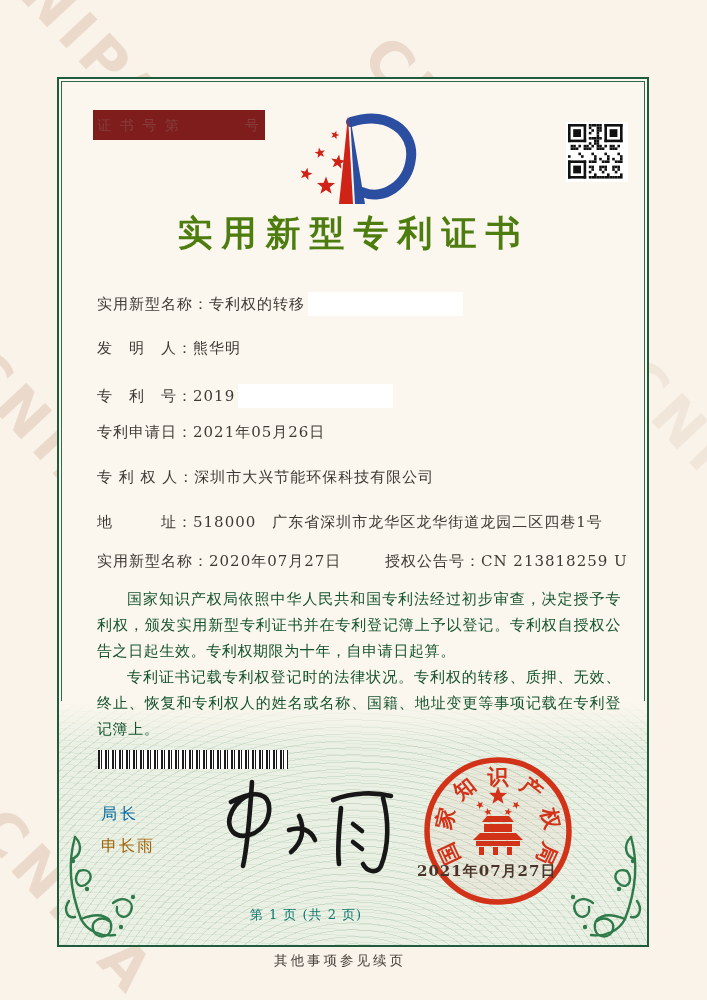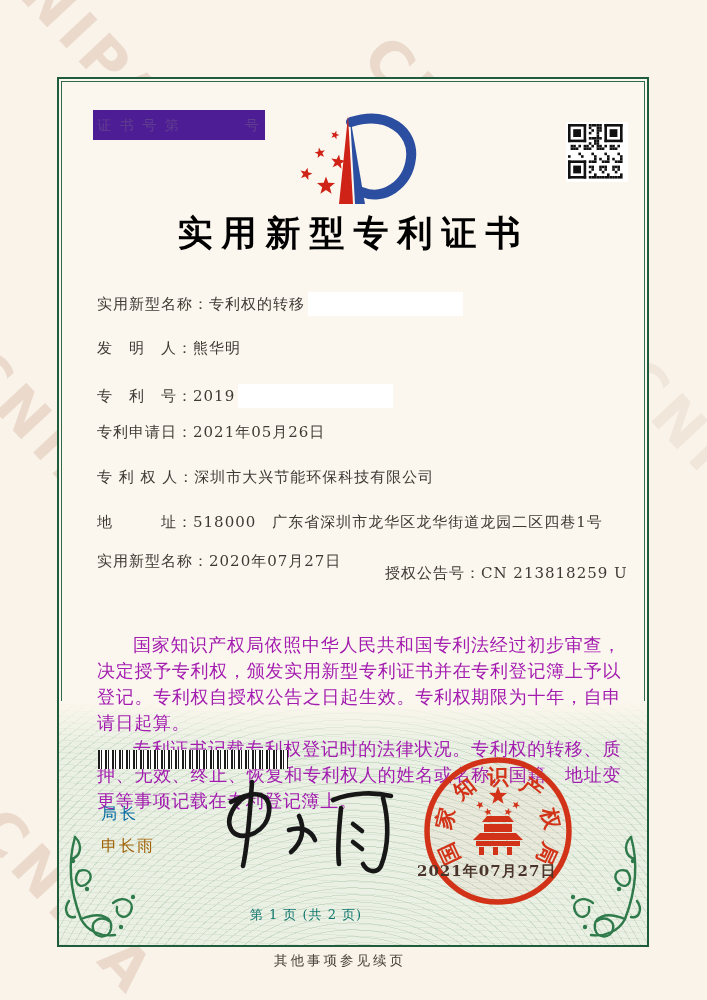--- a/index.html
+++ b/index.html
@@ -32,41 +32,41 @@
       repeating-linear-gradient(3deg, rgba(110,155,115,0.10) 0 1px, transparent 1px 6px);
   }
   .band::before{
     content:"";position:absolute;left:0;right:0;top:0;height:46px;
     background:linear-gradient(#fcf7ee, rgba(252,247,238,0));
   }
   .corner-orn{position:absolute;bottom:2px;width:92px;height:112px;color:#2f7a4a;}
   .corner-orn.left{left:2px;}
   .corner-orn.right{right:2px;transform:scaleX(-1);}
   .certno{
-    position:absolute;left:93px;top:110px;width:172px;height:30px;background:#4c1d95;
+    position:absolute;left:93px;top:110px;width:172px;height:30px;background:#7f1d1d;
     font-size:14px;line-height:30px;letter-spacing:2px;color:rgba(150,140,130,0.30);
     text-align:center;white-space:nowrap;overflow:hidden;
   }
   .qr{position:absolute;left:566px;top:122px;width:62px;height:60px;background:#fff;}
   .logo{position:absolute;left:293px;top:110px;width:130px;height:102px;}
   .title{
     position:absolute;left:0;right:0;top:210px;text-align:center;
-    font-size:35px;font-weight:bold;letter-spacing:9px;color:#000000;
+    font-size:35px;font-weight:bold;letter-spacing:9px;color:#4d7c0f;
   }
   .fields{position:absolute;left:97px;top:0;width:525px;font-size:15px;letter-spacing:1px;}
   .frow{position:absolute;left:0;white-space:nowrap;}
   .frow .lab{display:inline-block;}
   .redact{
     display:inline-block;width:155px;height:24px;background:#ffffff;
     vertical-align:-7px;margin-left:3px;
   }
-  .grant2{position:absolute;left:288px;top:12px;text-align:center;}
+  .grant2{position:absolute;left:288px;top:0;text-align:center;}
   .paras{
     position:absolute;left:97px;top:586px;width:524px;
-    font-size:18px;line-height:26px;letter-spacing:0.6px;color:#a21caf;text-align:justify;margin-top:46px;
+    font-size:15px;line-height:26px;letter-spacing:0.6px;color:#14532d;text-align:justify;
   }
   .paras p{margin:0;text-indent:2em;}
   .barcode{
     position:absolute;left:98px;top:750px;width:190px;height:19px;
     background:repeating-linear-gradient(90deg,
       #1b1b1b 0 2px,#fff 2px 3px,#1b1b1b 3px 4px,#fff 4px 7px,
       #1b1b1b 7px 9px,#fff 9px 10px,#1b1b1b 10px 11px,#fff 11px 14px);
   }
   .signer-title{position:absolute;left:101px;top:804px;font-size:16px;letter-spacing:3px;color:#0369a1;}
   .signer-name{position:absolute;left:101px;top:836px;font-size:16px;letter-spacing:2px;color:#a16207;}

